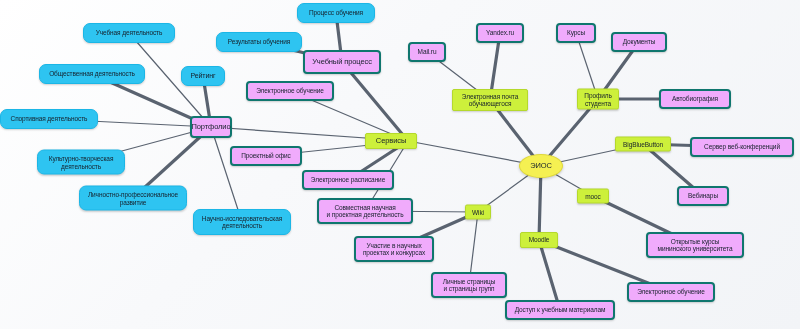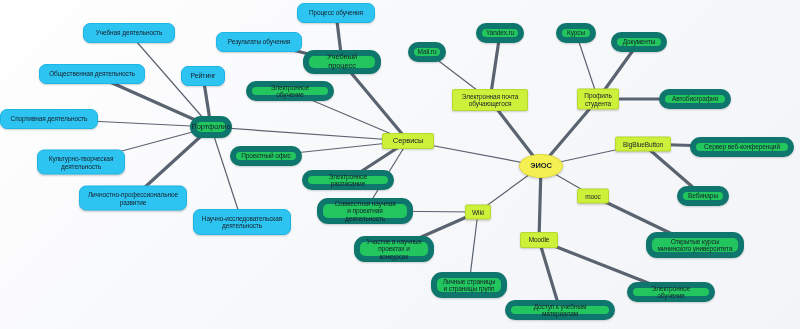--- a/index.html
+++ b/index.html
@@ -41,37 +41,37 @@
     transform: translate(-50%, -50%);
     white-space: pre-line;
   }
   .node.blue {
     background: #2ec4f1;
     border: 1px solid #1bb6e6;
     border-radius: 7px;
     box-shadow: 0 1px 2px rgba(0,0,0,0.18);
   }
   .node.green {
-    background: #22c55e;
-    border: 6px solid #0f766e;
-    border-radius: 11px;
+    background: #f0abfc;
+    border: 2px solid #0f766e;
+    border-radius: 4px;
     box-shadow: 0 1px 2px rgba(0,0,0,0.18);
   }
   .node.lime {
     background: #cdf03b;
     border: 1px solid #b5d92c;
     border-radius: 2px;
     box-shadow: 0 1px 2px rgba(0,0,0,0.18);
   }
   .node.root {
     background: #f5f052;
     border: 1px solid #dfd83c;
     border-radius: 50%;
     box-shadow: 0 1px 3px rgba(0,0,0,0.2);
-    font-weight: bold;
+    font-weight: normal;
   }
 </style>
 </head>
 <body>
 
 <div id="canvas">
   <svg id="edges" viewBox="0 0 800 329">
       <line x1="541" y1="166" x2="408" y2="141" stroke="#5a6370" stroke-width="1.2" stroke-linecap="round"></line>
       <line x1="541" y1="166" x2="490" y2="100" stroke="#5a6370" stroke-width="3.2" stroke-linecap="round"></line>
       <line x1="541" y1="166" x2="598" y2="99" stroke="#5a6370" stroke-width="3.2" stroke-linecap="round"></line>
@@ -103,21 +103,21 @@
       <line x1="643" y1="144" x2="703" y2="196" stroke="#5a6370" stroke-width="3.2" stroke-linecap="round"></line>
       <line x1="593" y1="196" x2="695" y2="245" stroke="#5a6370" stroke-width="3.2" stroke-linecap="round"></line>
       <line x1="539" y1="240" x2="671" y2="292" stroke="#5a6370" stroke-width="3.2" stroke-linecap="round"></line>
       <line x1="539" y1="240" x2="560" y2="310" stroke="#5a6370" stroke-width="3.2" stroke-linecap="round"></line>
       <line x1="478" y1="212" x2="365" y2="211" stroke="#5a6370" stroke-width="1.2" stroke-linecap="round"></line>
       <line x1="478" y1="212" x2="394" y2="249" stroke="#5a6370" stroke-width="3.2" stroke-linecap="round"></line>
       <line x1="478" y1="212" x2="469" y2="285" stroke="#5a6370" stroke-width="1.2" stroke-linecap="round"></line>
     </svg>
   <div id="node-layer">
       <div class="node root" style="left: 541px; top: 166px; width: 44px; height: 24px; font-size: 7.5px;">ЭИОС</div>
-      <div class="node lime" style="left: 408px; top: 141px; width: 52px; height: 16px; font-size: 7.5px;">Сервисы</div>
+      <div class="node lime" style="left: 391px; top: 141px; width: 52px; height: 16px; font-size: 7.5px;">Сервисы</div>
       <div class="node green" style="left: 211px; top: 127px; width: 42px; height: 22px; font-size: 7.5px;">Портфолио</div>
       <div class="node green" style="left: 342px; top: 62px; width: 78px; height: 24px; font-size: 7.5px;">Учебный процесс</div>
       <div class="node lime" style="left: 490px; top: 100px; width: 76px; height: 22px; font-size: 6.5px;">Электронная почта
 обучающегося</div>
       <div class="node lime" style="left: 598px; top: 99px; width: 42px; height: 21px; font-size: 6.5px;">Профиль
 студента</div>
       <div class="node lime" style="left: 643px; top: 144px; width: 56px; height: 15px; font-size: 6.5px;">BigBlueButton</div>
       <div class="node lime" style="left: 593px; top: 196px; width: 32px; height: 15px; font-size: 6.5px;">mooc</div>
       <div class="node lime" style="left: 539px; top: 240px; width: 38px; height: 16px; font-size: 6.5px;">Moodle</div>
       <div class="node lime" style="left: 478px; top: 212px; width: 26px; height: 15px; font-size: 6.5px;">Wiki</div>

